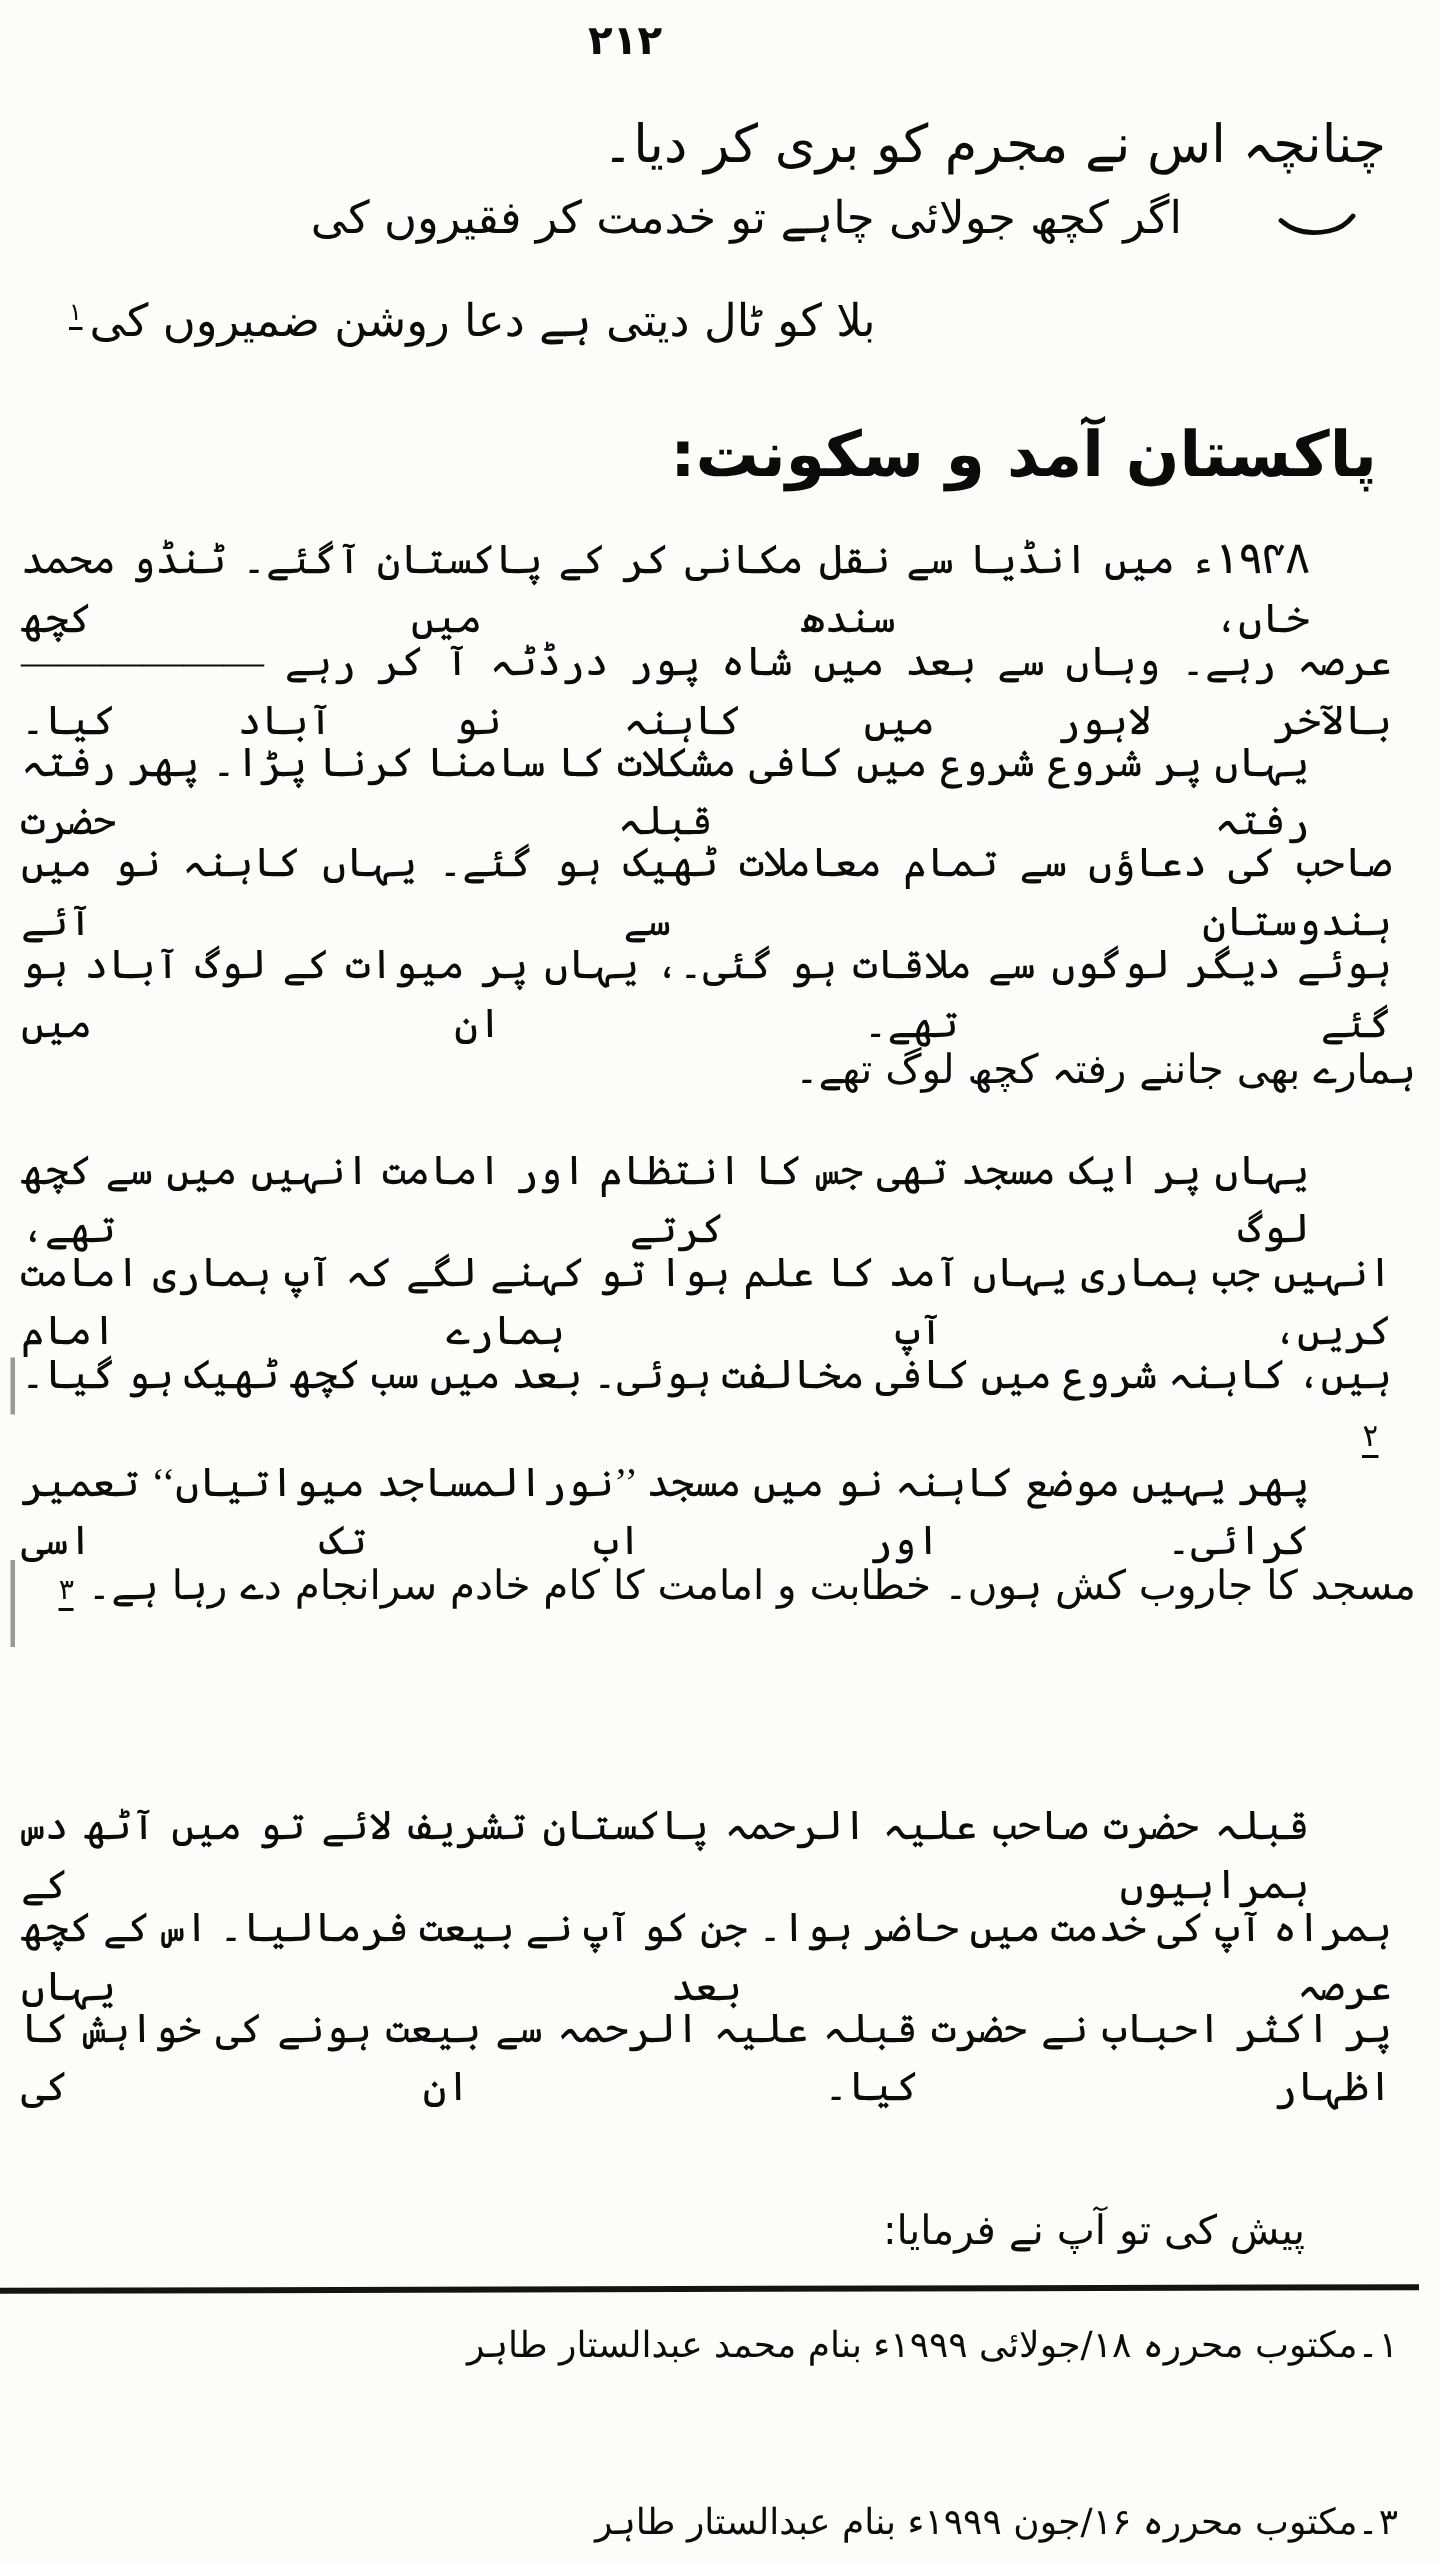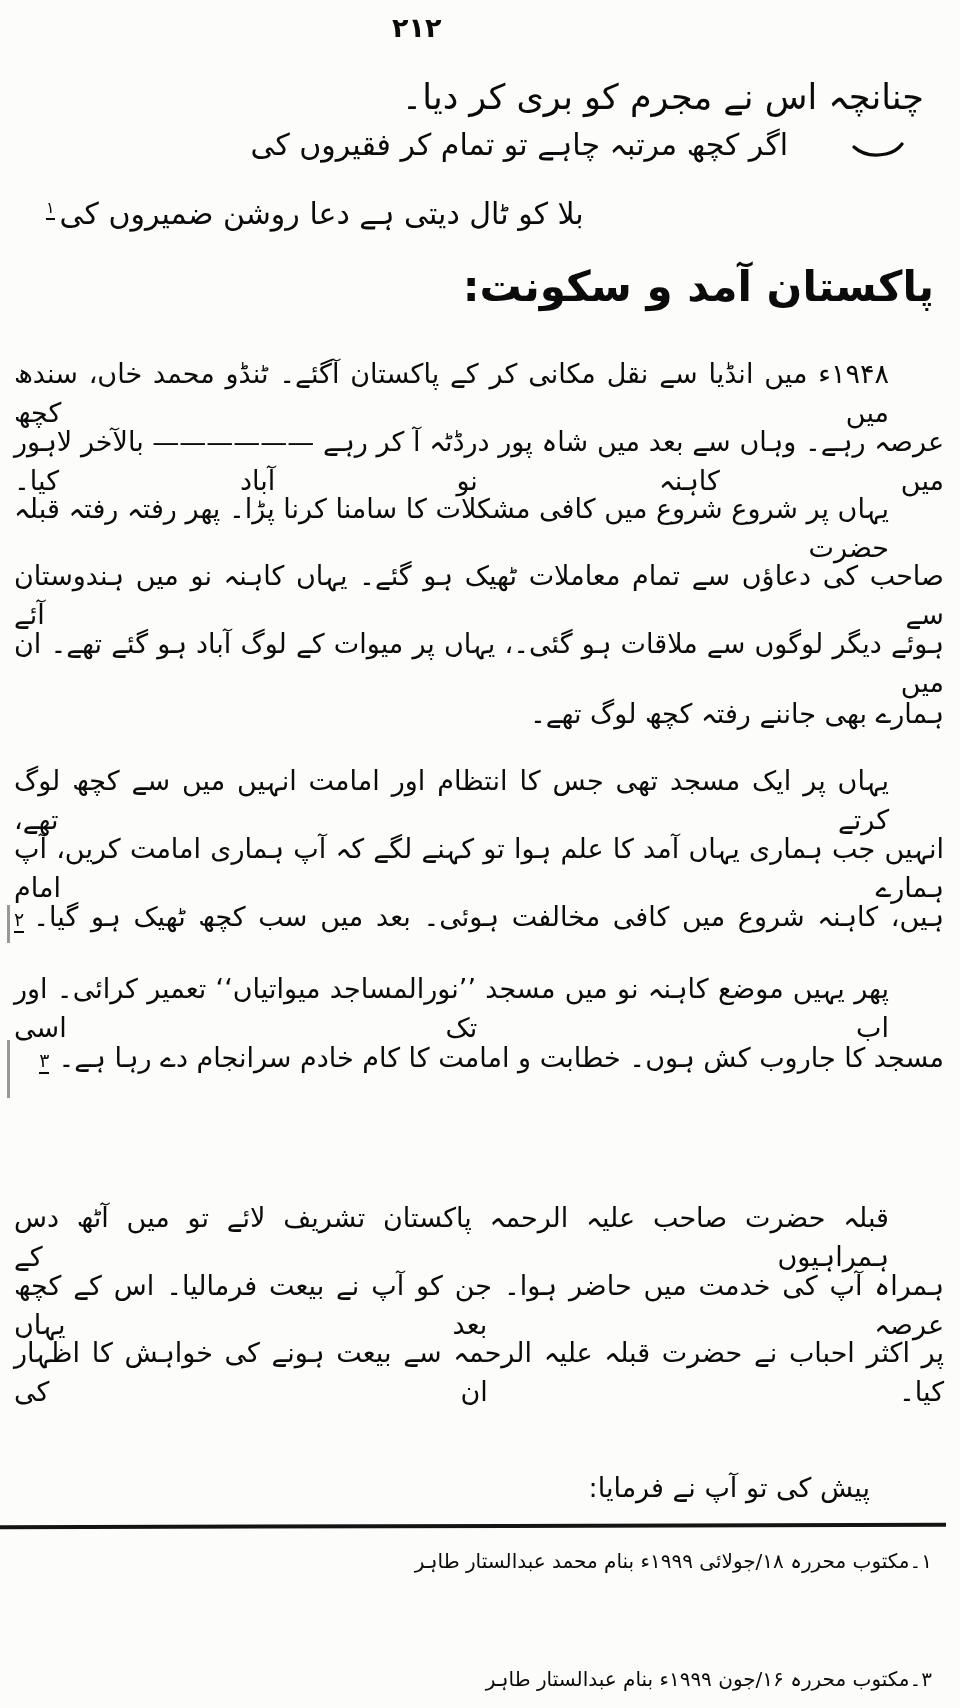--- a/index.html
+++ b/index.html
@@ -16,61 +16,61 @@
     position:absolute; top:12px; left:392px;
     font-size:27px; font-weight:bold; letter-spacing:2px;
   }
 
   .line {
     position:absolute; direction:rtl;
     font-size:27px; line-height:1.45;
     white-space:nowrap;
   }
   .full {
-    left:14px; right:16px;
+    left:14px; right:32px;
     white-space:normal;
-    text-align:justify; text-align-last:justify;
+    text-align:justify; text-align-last:justify;font-family:Liberation Serif, serif;
   }
   .ind { padding-right:55px; }
   .short { right:16px; text-align:right; }
 
   .intro { top:72px; right:36px; font-size:35px; }
 
   .verse-marker { position:absolute; top:140px; right:56px; }
   .misra { position:absolute; direction:rtl; font-size:30px; white-space:nowrap; }
   .m1 { top:127px; right:172px; }
   .m2 { top:196px; left:46px; }
   .sup {
     font-size:16px; vertical-align:super;
     border-bottom:2px solid #0b0b0b;
     margin-inline-start:5px; padding-bottom:1px;
   }
 
   .heading {
     position:absolute; right:26px; direction:rtl;
     font-size:42px; font-weight:bold; white-space:nowrap;
-    margin:0;
+    margin:16px;
   }
   .hd1 { top:262px; }
   .hd2 { top:1110px; }
 
   .fnref {
     font-size:19px;
     border-bottom:2px solid #0b0b0b;
     margin-inline-start:9px; padding-bottom:1px;
   }
 
   .sep {
     position:absolute; top:1524px; left:0; width:946px; height:4px;
     background:#141414; transform:rotate(-0.15deg);
   }
 
   .fn {
     position:absolute; right:16px; direction:rtl;
-    font-size:20px; white-space:nowrap;
+    font-size:24px; white-space:nowrap;
   }
   .fnnum { margin-inline-start:12px; }
   .fn1 { top:1549px; } .fn2 { top:1609px; } .fn3 { top:1667px; }
 
   .artifact { position:absolute; background:#9a9a94; width:3px; }
   .a1 { left:7px; top:905px;  height:38px; }
   .a2 { left:7px; top:1040px; height:58px; }
 </style>
 </head>
 <body>
@@ -80,21 +80,21 @@
   <div class="pageno">۲۱۲</div>
 
   <div class="line intro">چنانچہ اس نے مجرم کو بری کر دیا۔</div>
 
   <div class="verse-marker">
     <svg width="52" height="20" viewBox="0 0 52 20" aria-hidden="true">
       <path d="M2 7 q 12 11 32 7 q 10 -2 16 -10" stroke="#0b0b0b" stroke-width="3.2" fill="none" stroke-linecap="round"></path>
     </svg>
   </div>
 
-  <div class="misra m1">اگر کچھ مرتبہ چاہے تو تمام کر فقیروں کی</div>
+  <div class="misra m1">اگر کچھ جولائی چاہے تو خدمت کر فقیروں کی</div>
   <div class="misra m2">
     <span>بلا کو ٹال دیتی ہے دعا روشن ضمیروں کی</span><span class="sup">۱</span>
   </div>
 
   <h2 class="heading hd1">پاکستان آمد و سکونت:</h2>
 
   <div class="line full ind" style="top:354px"><span>۱۹۴۸ء میں انڈیا سے نقل مکانی کر کے پاکستان آگئے۔ ٹنڈو محمد خاں، سندھ میں کچھ</span></div>
   <div class="line full" style="top:422px"><span>عرصہ رہے۔ وہاں سے بعد میں شاہ پور درڈٹہ آ کر رہے —————— بالآخر لاہور میں کاہنہ نو آباد کیا۔</span></div>
   <div class="line full ind" style="top:489px"><span>یہاں پر شروع شروع میں کافی مشکلات کا سامنا کرنا پڑا۔ پھر رفتہ رفتہ قبلہ حضرت</span></div>
   <div class="line full" style="top:556px"><span>صاحب کی دعاؤں سے تمام معاملات ٹھیک ہو گئے۔ یہاں کاہنہ نو میں ہندوستان سے آئے</span></div>

